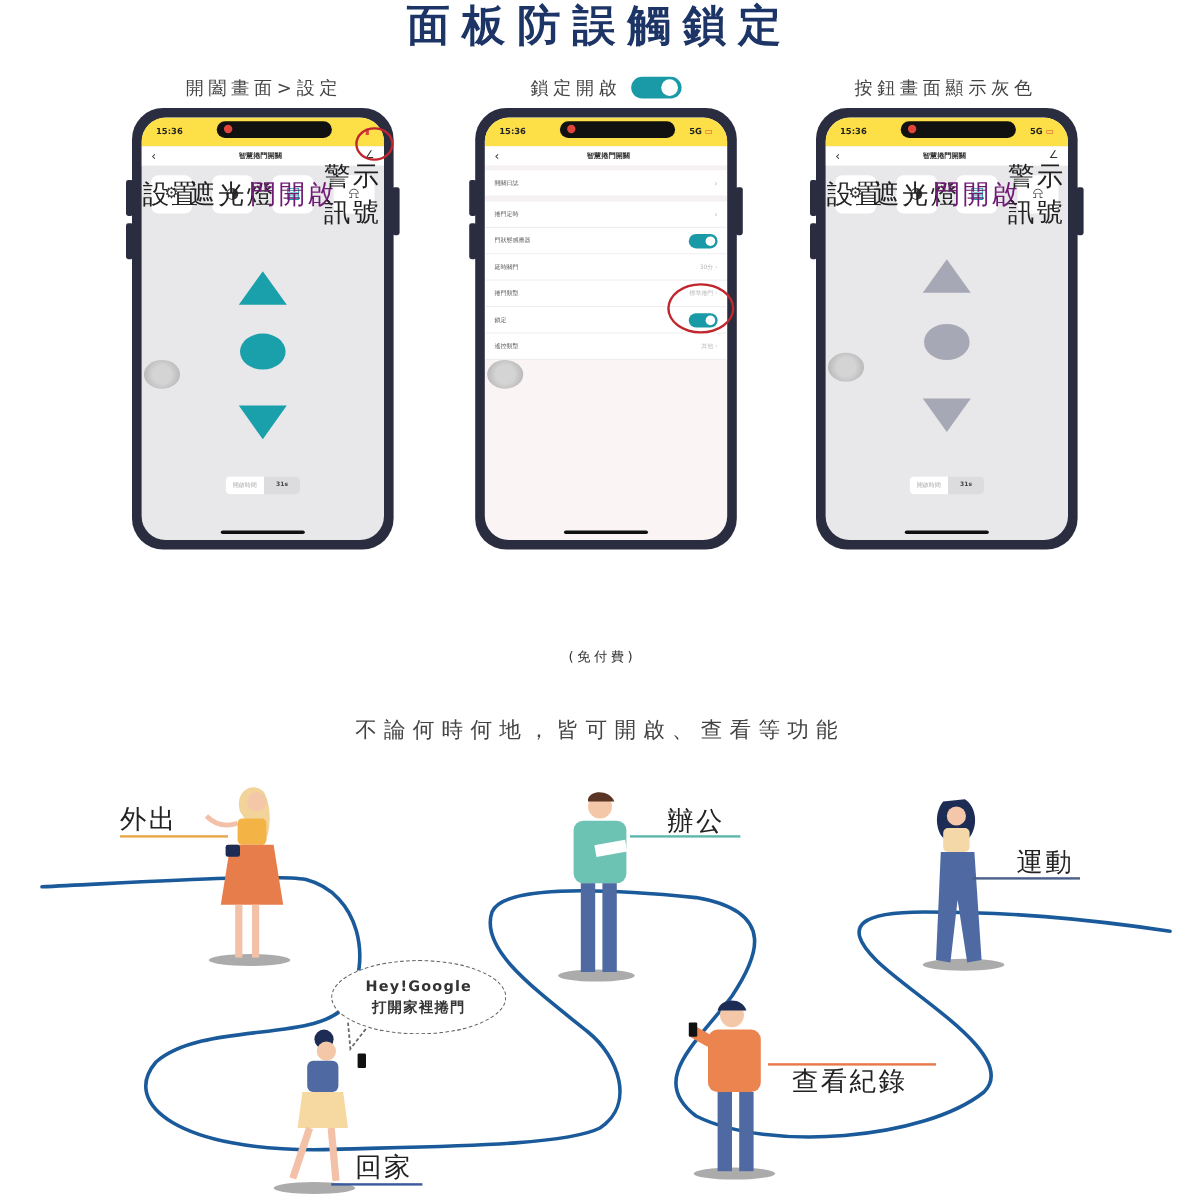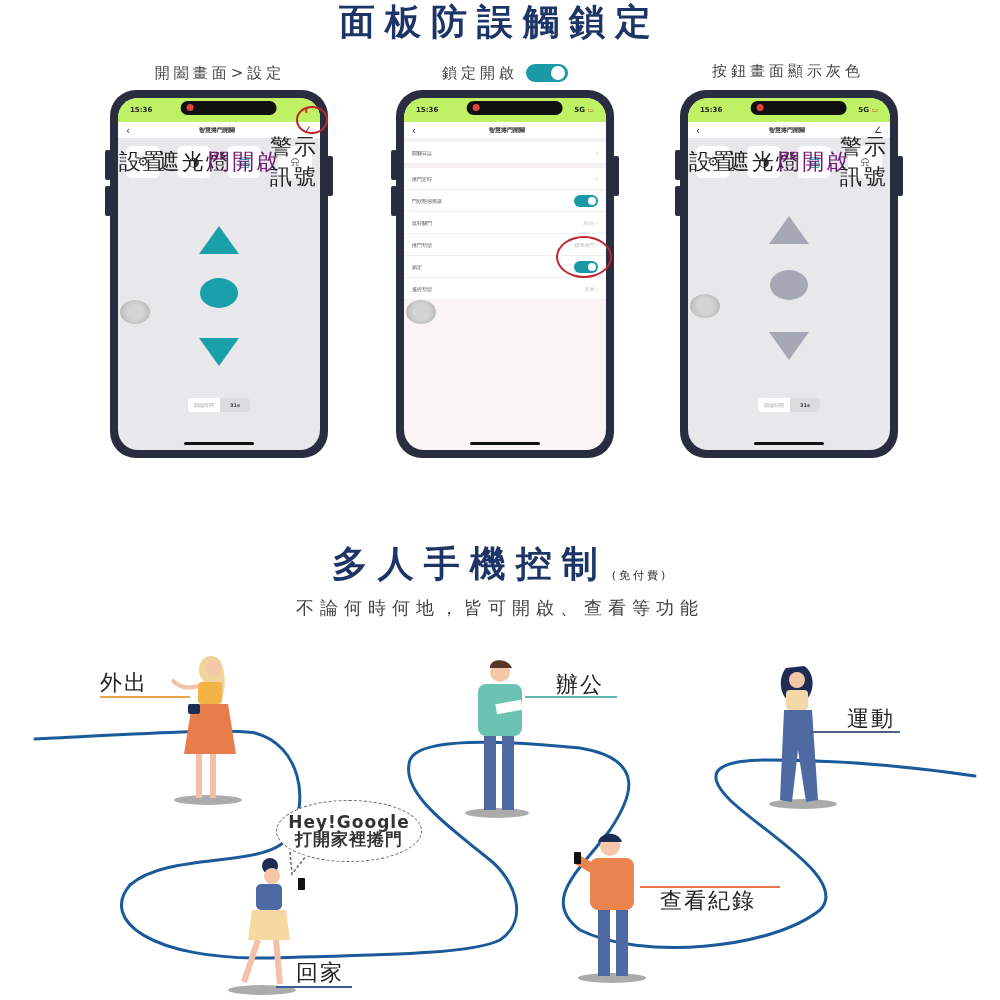--- a/index.html
+++ b/index.html
@@ -33,21 +33,21 @@
   .phone .side-btn { position: absolute; background: #2a2d3f; width: 6px; border-radius: 2px; }
   .phone .side-btn.l1 { left: -5px; top: 60px; height: 30px; }
   .phone .side-btn.l2 { left: -5px; top: 96px; height: 30px; }
   .phone .side-btn.r1 { right: -5px; top: 66px; height: 40px; }
   .screen {
     position: relative; width: 100%; height: 100%; background: #e8e7ea;
     border-radius: 20px; overflow: hidden;
   }
   .status-bar {
     height: 18px; display: flex; align-items: center; justify-content: space-between;
-    padding: 12px 12px; font-size: 7px; font-weight: bold; color: #222; background: #bef264;
+    padding: 12px 12px; font-size: 7px; font-weight: bold; color: #222; background: #fde047;
   }
   .island {
     position: absolute; top: 3px; left: 50%; transform: translateX(-40%);
     width: 96px; height: 14px; background: #111; border-radius: 8px;
   }
   .island::before {
     content: ""; position: absolute; left: 6px; top: 3px; width: 7px; height: 7px;
     border-radius: 50%; background: #e0453a;
   }
   .nav-bar {
@@ -125,38 +125,38 @@
     font-size: 18px; color: #444; letter-spacing: 6px;
   }
   .lbl {
     position: absolute; font-size: 22px; color: #222; letter-spacing: 2px;
   }
   .lbl-line { position: absolute; height: 2px; }
 
   .bubble {
     position: absolute; left: 276px; top: 800px; width: 146px; height: 62px;
     border: 1.5px dashed #666; border-radius: 50%; background: #fff;
-    text-align: center; font-size: 17px; color: #333; font-weight: bold;
+    text-align: center; font-size: 12px; color: #333; font-weight: bold;
     display: flex; flex-direction: column; justify-content: center; line-height: 17px;
     letter-spacing: 1px;
   }
 </style>
 </head>
 <body>
 
 <div class="title-main">面板防誤觸鎖定</div>
 
 <div class="phone-caption" style="left:110px; width:220px;">
   <span>開闔畫面&gt;設定</span>
 </div>
 <div class="phone-caption" style="left:395px; width:220px;">
   <span>鎖定開啟</span>
   <span class="mini-toggle"></span>
 </div>
-<div class="phone-caption" style="left:678px; width:220px;font-family:Liberation Mono, monospace;">
+<div class="phone-caption" style="left:678px; width:220px;">
   <span>按鈕畫面顯示灰色</span>
 </div>
 
 <div class="phone" style="left:110px;">
   <span class="side-btn l1"></span>
   <span class="side-btn l2"></span>
   <span class="side-btn r1"></span>
   <div class="screen">
     <div class="status-bar">
       <span>15:36</span>
@@ -295,21 +295,20 @@
     <div class="assist-dot" style="top:196px;"></div>
     <div class="timer-pill">
       <span class="a">開啟時間</span>
       <span class="b">31s</span>
     </div>
     <div class="home-ind"></div>
   </div>
 </div>
 
 <div class="title-2">
-  <span class="big">多人手機控制</span>
   <span class="small">(免付費)</span>
 </div>
 <div class="subtitle">不論何時何地，皆可開啟、查看等功能</div>
 
 <svg style="position:absolute; left:0; top:0;" width="1000" height="1000">
   <path d="M35,739 C120,735 230,728 255,733 C300,745 310,800 290,835 C270,870 170,850 130,885 C100,920 150,960 270,958 C370,955 470,955 500,940 C530,920 515,880 490,860 C440,820 400,790 410,760 C420,735 520,742 580,748 C650,760 630,800 610,830 C580,870 540,900 580,930 C640,960 770,950 820,910 C850,880 760,830 730,800 C700,770 720,760 770,760 C840,760 900,765 975,776" fill="none" stroke="#1a5a9a" stroke-width="3" stroke-linecap="round"></path>
 
   <ellipse cx="208" cy="800" rx="34" ry="5" fill="#888" opacity="0.7"></ellipse>
   <ellipse cx="497" cy="813" rx="32" ry="5" fill="#888" opacity="0.7"></ellipse>
   <ellipse cx="803" cy="804" rx="34" ry="5" fill="#888" opacity="0.7"></ellipse>

